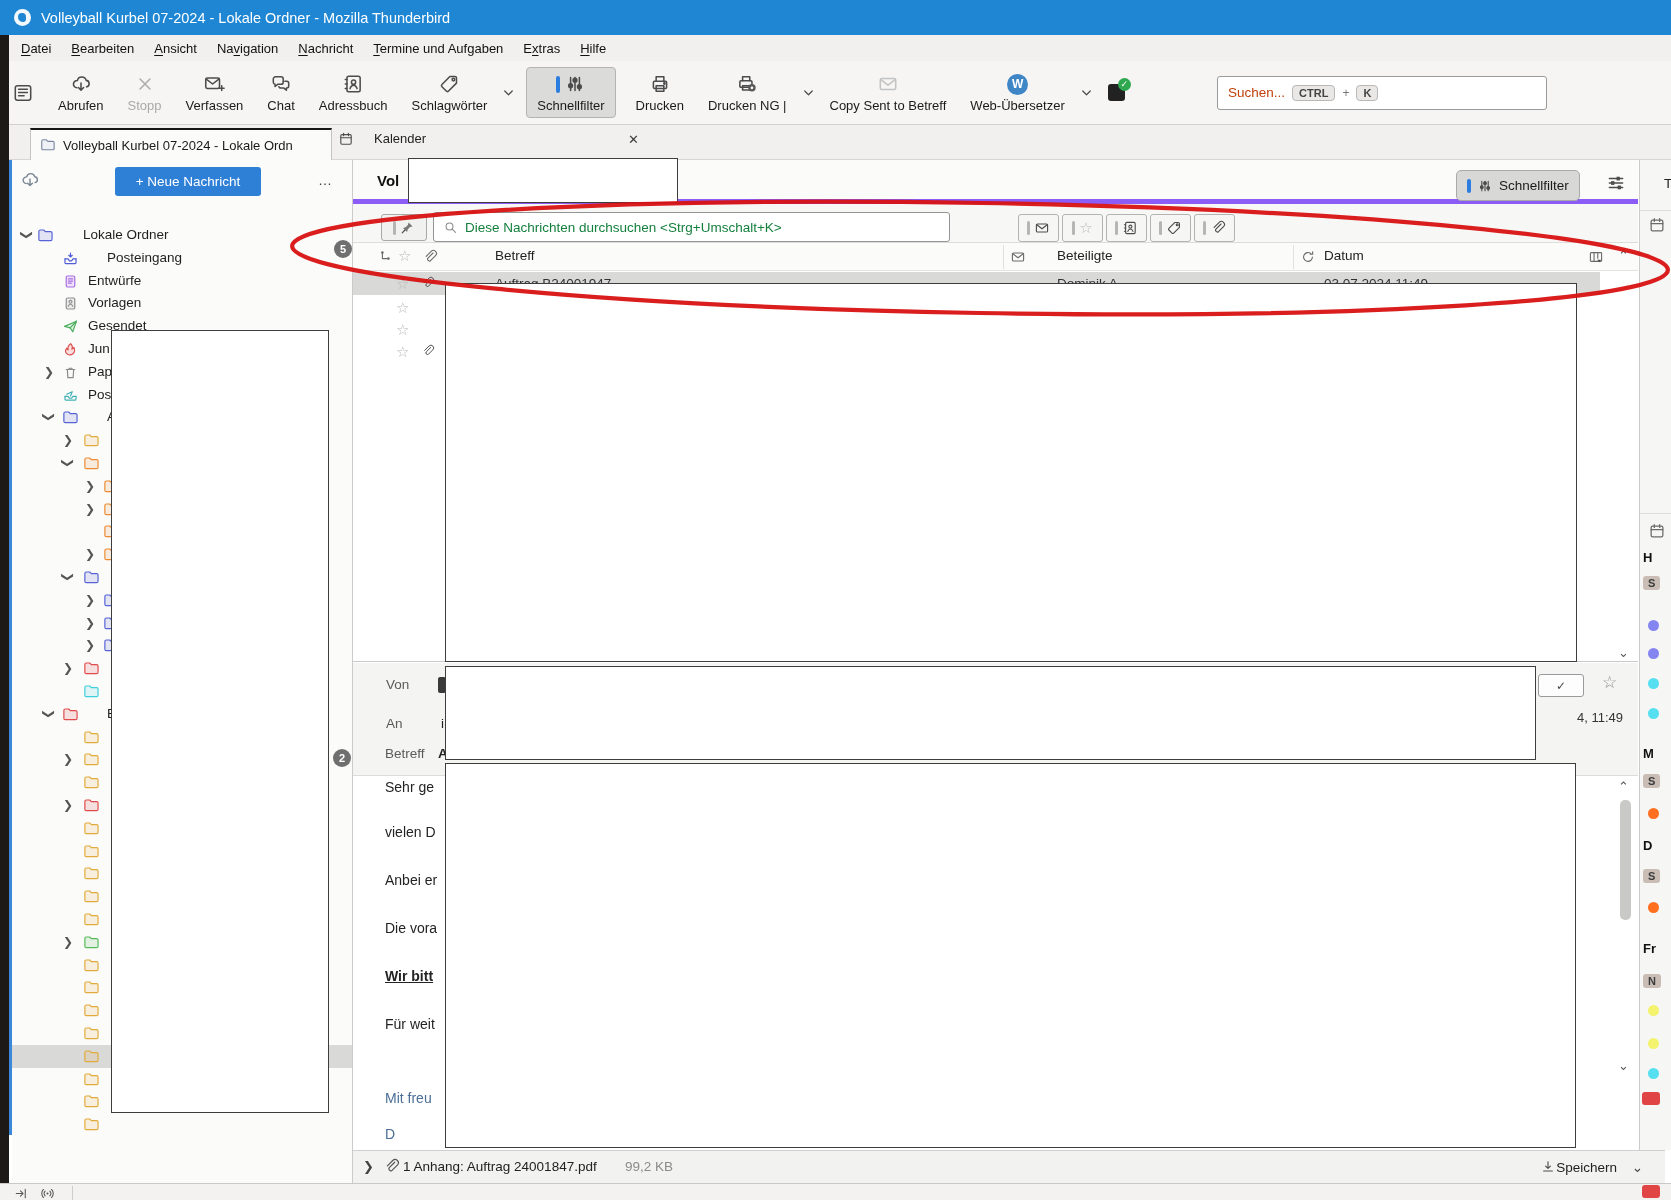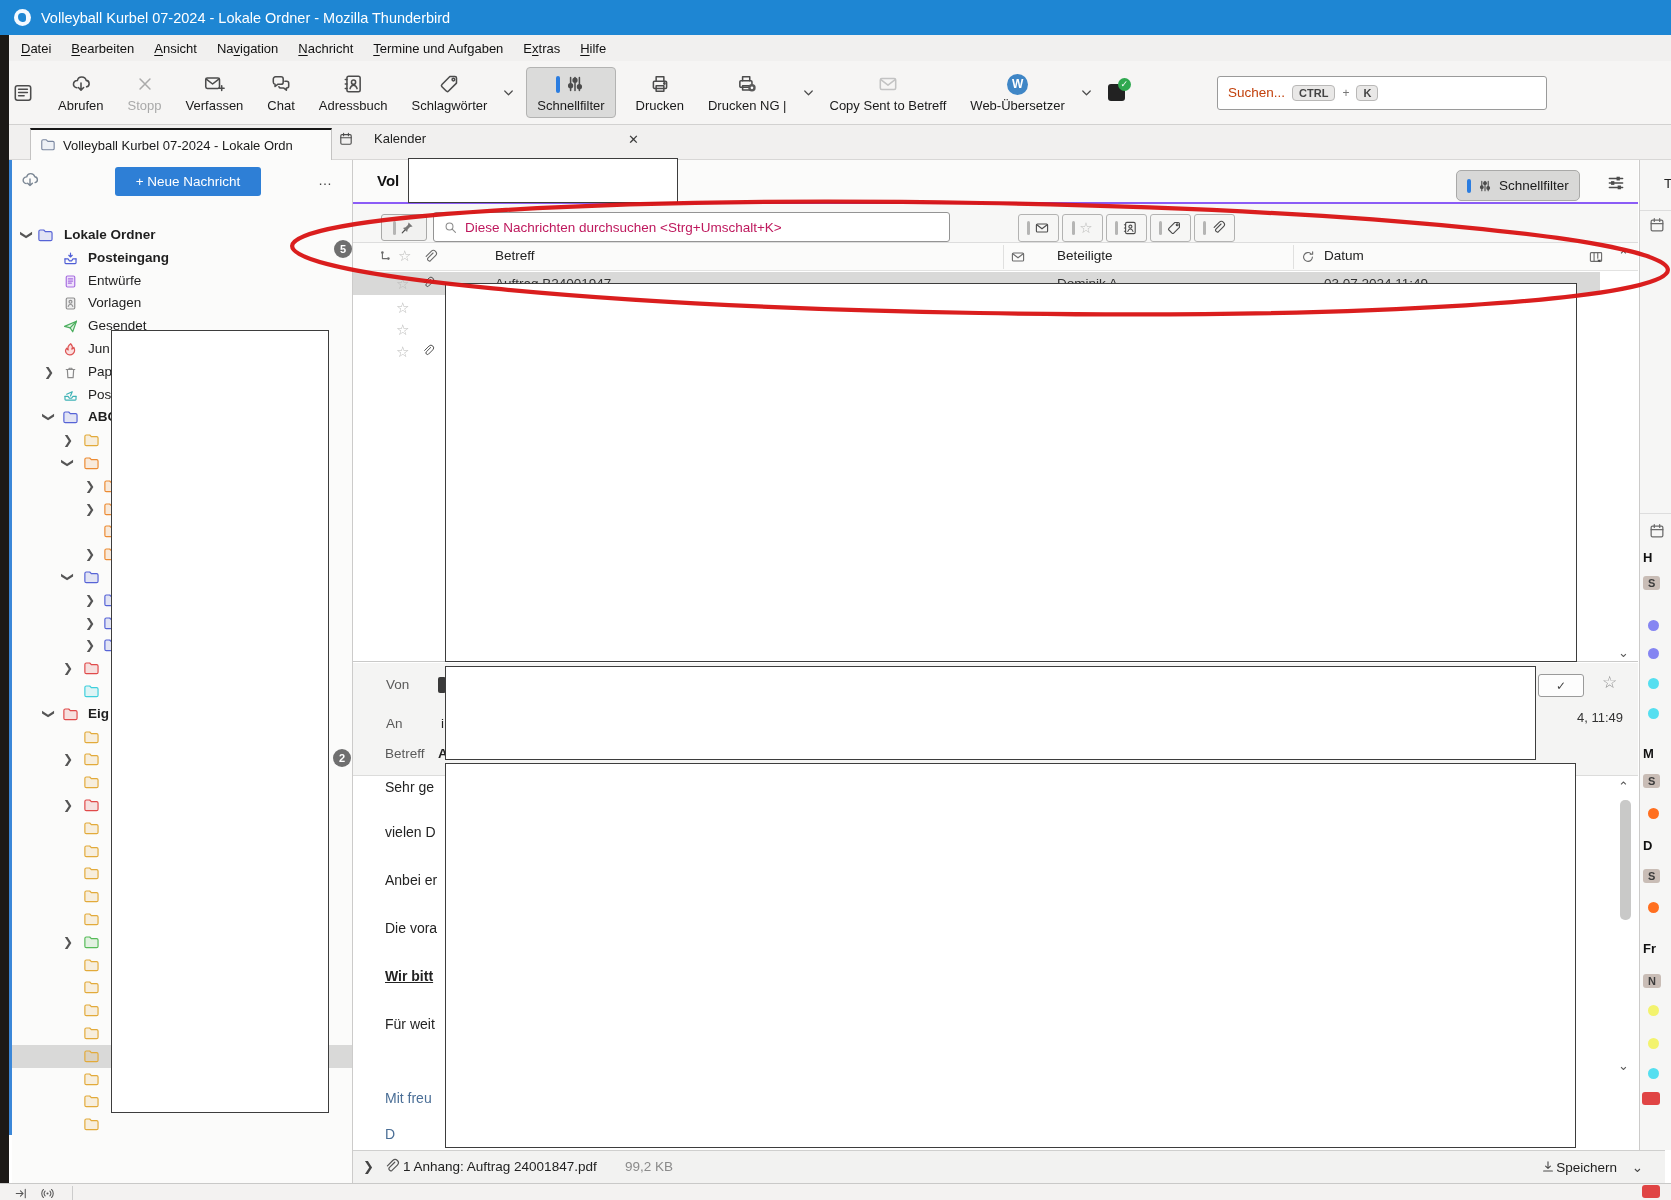--- a/index.html
+++ b/index.html
@@ -45,34 +45,34 @@
   
   .sidebar{left:12px;top:160px;width:340px;height:1023px;background:#fbfbfa;}
   .fp-newmsg{position:absolute;left:103px;top:7px;width:146px;height:29px;background:#2e7fd6;color:#fff;border-radius:3px;font-size:13.5px;display:flex;align-items:center;justify-content:center;}
   .fp-more{position:absolute;left:306px;top:12px;color:#444;font-size:14px;letter-spacing:1px;}
   .frow{position:absolute;height:23px;display:block;white-space:nowrap;font-size:13.5px;color:#1f1f1f;}
   .frow .exp{position:absolute;top:4px;font-size:12px;color:#555;display:inline-block;}
   .frow .exp.open{transform:rotate(90deg);}
   .frow .fic{position:absolute;top:3px;}
   .frow .fic svg{width:17px;height:17px;}
   .frow .flb{position:absolute;top:3px;}
-  .frow.bold .flb{font-weight:bold;}
+  .frow.bold .flb{font-weight:normal;margin-left:19px;}
   .frow.sel{background:#d9d9d8;width:340px;left:0;}
   .badge{position:absolute;width:18px;height:18px;border-radius:50%;background:#6f6f6f;color:#fff;font-size:11px;font-weight:bold;display:flex;align-items:center;justify-content:center;z-index:8;}
   
   .vdiv{width:1px;background:#cccbca;}
-  .list-header{left:353px;top:160px;width:1285px;height:44px;background:#fbfbfa;border-bottom:2px solid #8b5cf6;}
+  .list-header{left:353px;top:160px;width:1285px;height:44px;background:#fbfbfa;border-bottom:5px solid #8b5cf6;}
   .list-title{position:absolute;left:24px;top:12px;font-weight:bold;font-size:15px;color:#111;white-space:nowrap;}
   .qf-btn{position:absolute;left:1103px;top:10px;height:31px;background:#d8d8d7;border:1px solid #a9a9a8;border-radius:5px;display:flex;align-items:center;gap:6px;padding:0 10px;font-size:13.5px;}
   .disp-opt{position:absolute;left:1252px;top:12px;}
   .qfbar{left:353px;top:204px;width:1285px;height:39px;background:#f7f7f6;border-bottom:1px solid #ddd;}
   .pinbtn{position:absolute;left:28px;top:10px;width:46px;height:27px;border:1px solid #a9a9a8;border-radius:3px;background:#f1f1f0;display:flex;align-items:center;justify-content:center;gap:3px;}
   .minibar{width:3px;height:14px;border-radius:2px;background:#b5b5b4;}
   .qfsearch{position:absolute;left:80px;top:8px;width:517px;height:30px;background:#fff;border:1px solid #949494;border-radius:3px;display:flex;align-items:center;gap:7px;padding:0 9px;}
-  .qfsearch .ph{color:#be185d;font-size:13.5px;white-space:nowrap;}
+  .qfsearch .ph{color:#15803d;font-size:13.5px;white-space:nowrap;}
   .qftoggles{position:absolute;left:665px;top:10px;display:flex;gap:3px;}
   .qft{width:41px;height:28px;border:1px solid #b3b3b2;border-radius:3px;background:#f6f6f5;display:flex;align-items:center;justify-content:center;gap:4px;}
   .qft svg{width:16px;height:16px;}
   .colhdr{left:353px;top:243px;width:1285px;height:28px;background:#fbfbfa;border-bottom:1px solid #e2e2e1;font-size:13.5px;color:#222;}
   .colhdr .ci{position:absolute;top:6px;}
   .colhdr .ci svg{width:16px;height:16px;stroke:#6b6b6b;}
   .colhdr .cl{position:absolute;top:5px;}
   .csep{position:absolute;top:2px;width:1px;height:24px;background:#e0e0df;}
   .star{color:#b9b9b8;font-size:15px;line-height:15px;}
   .msgrow{position:absolute;left:0;width:1247px;height:23px;font-size:13.5px;color:#333;}

